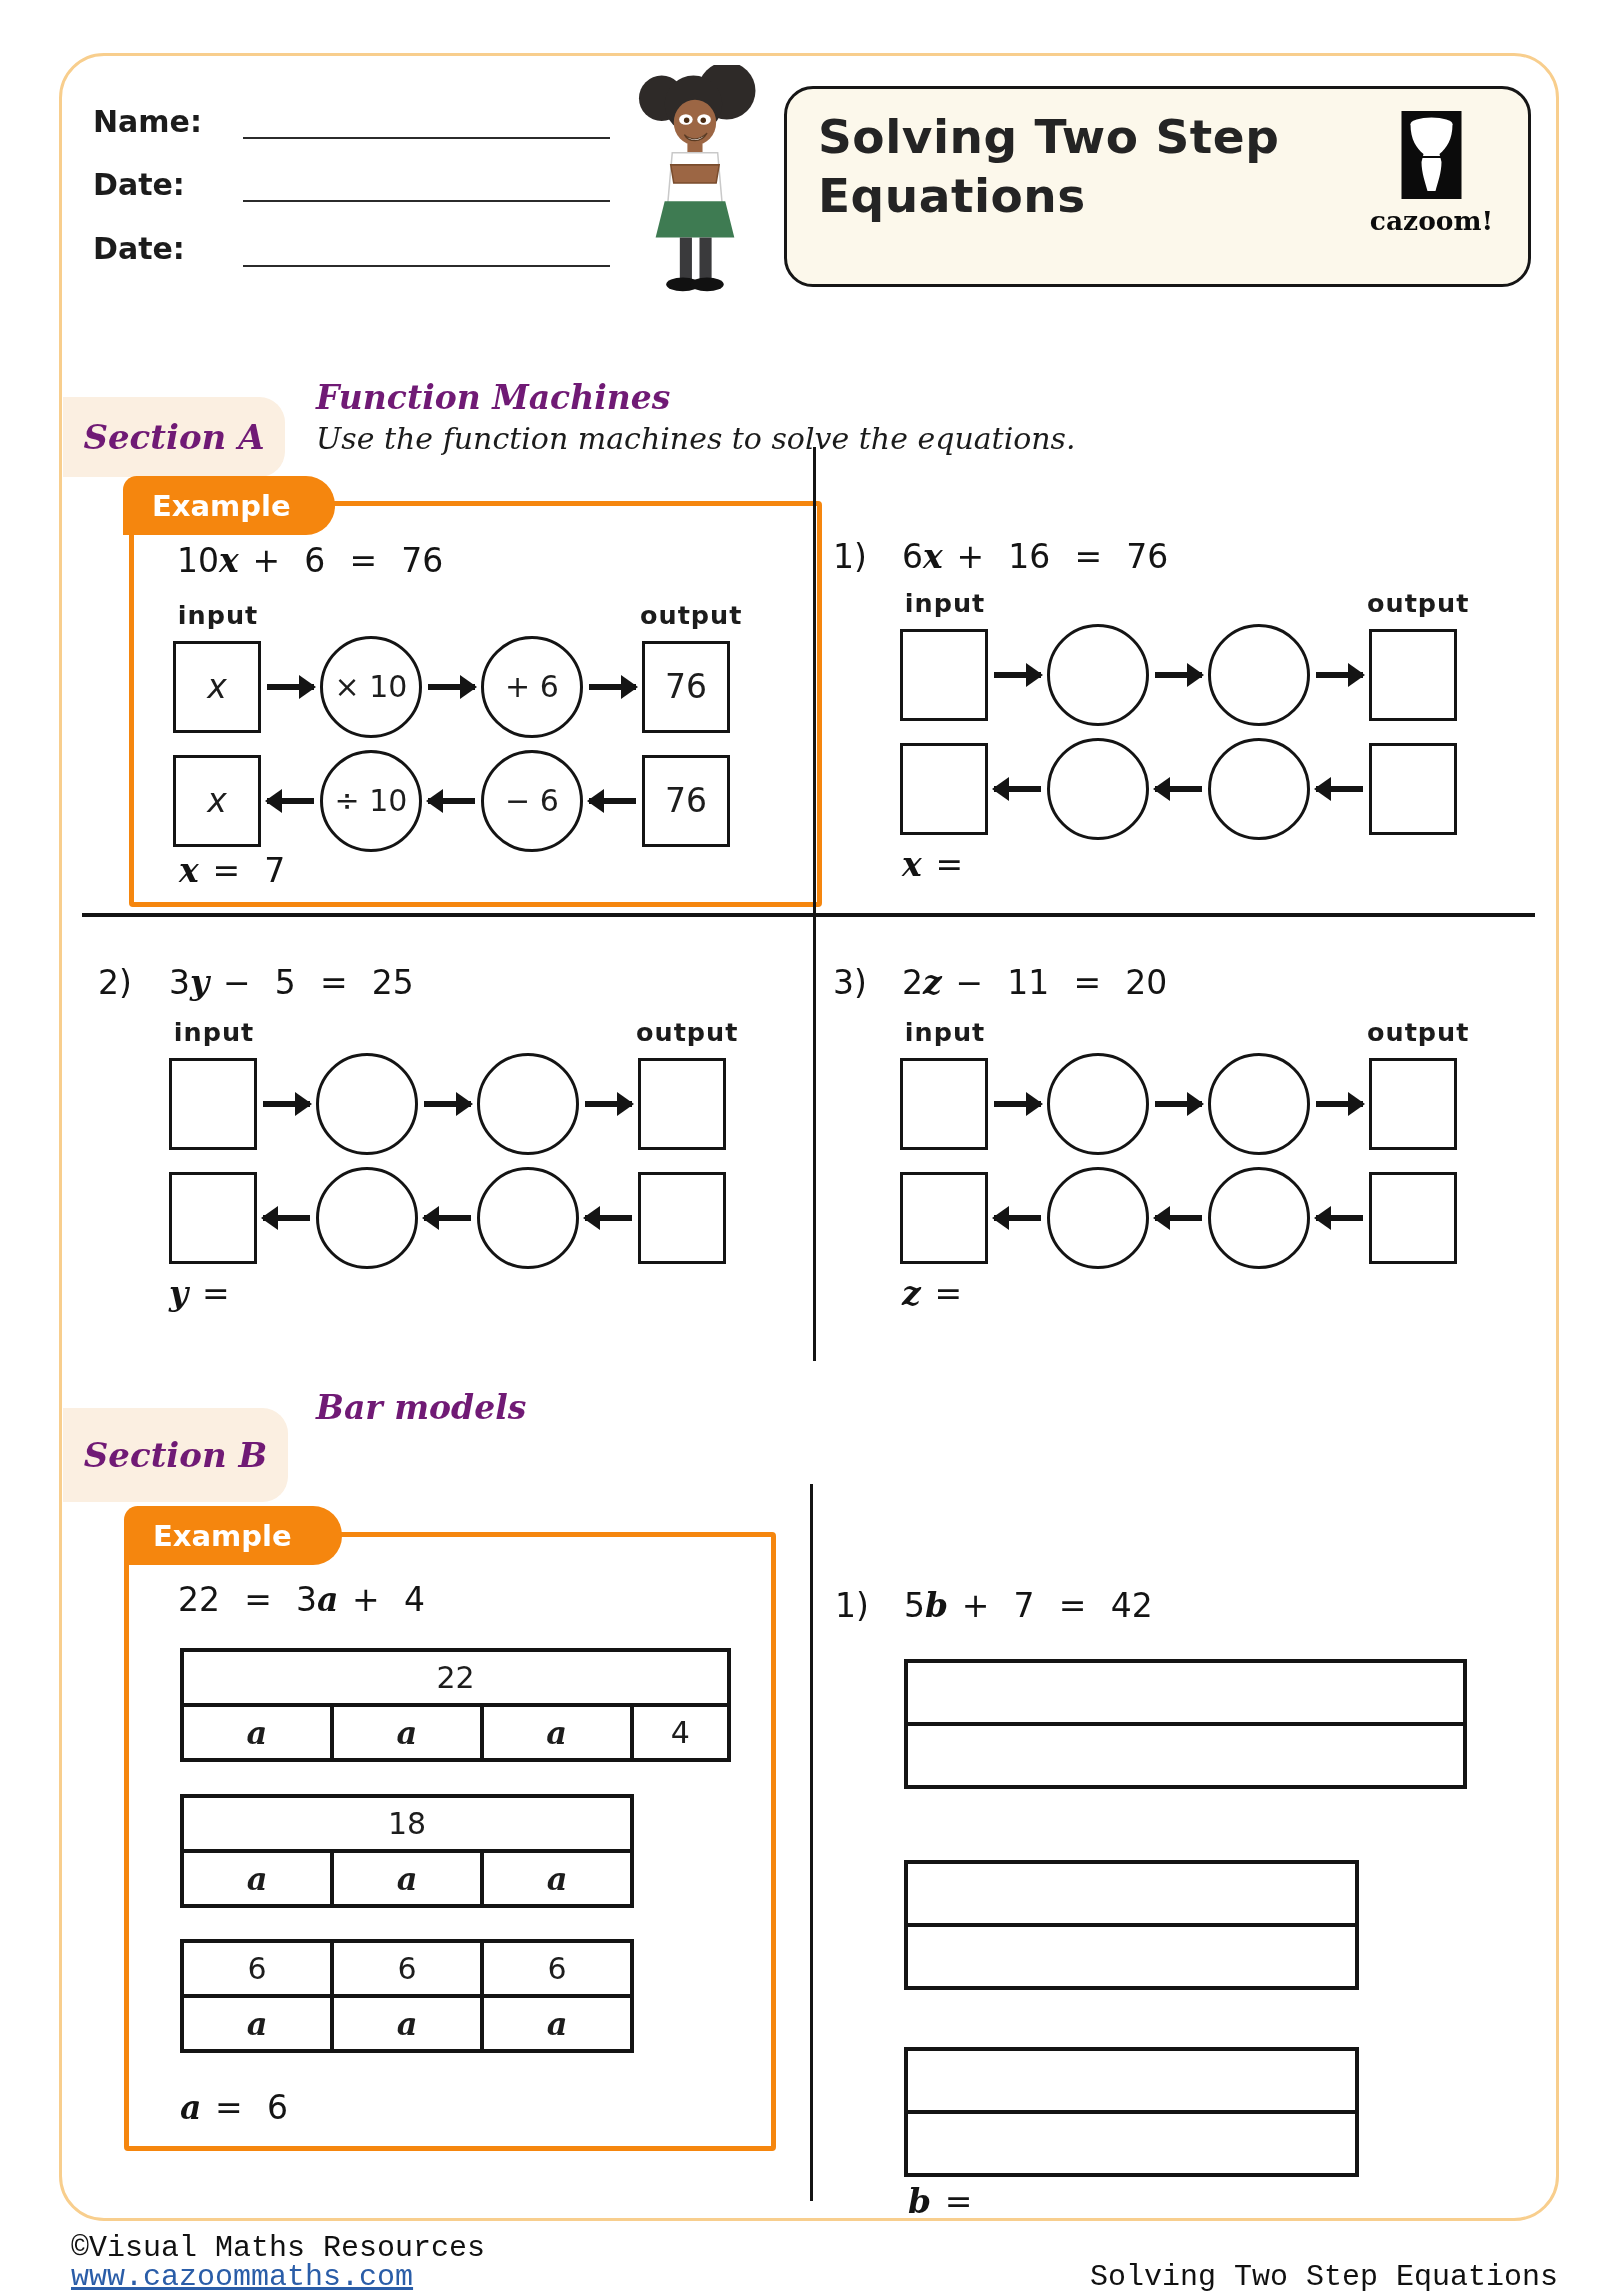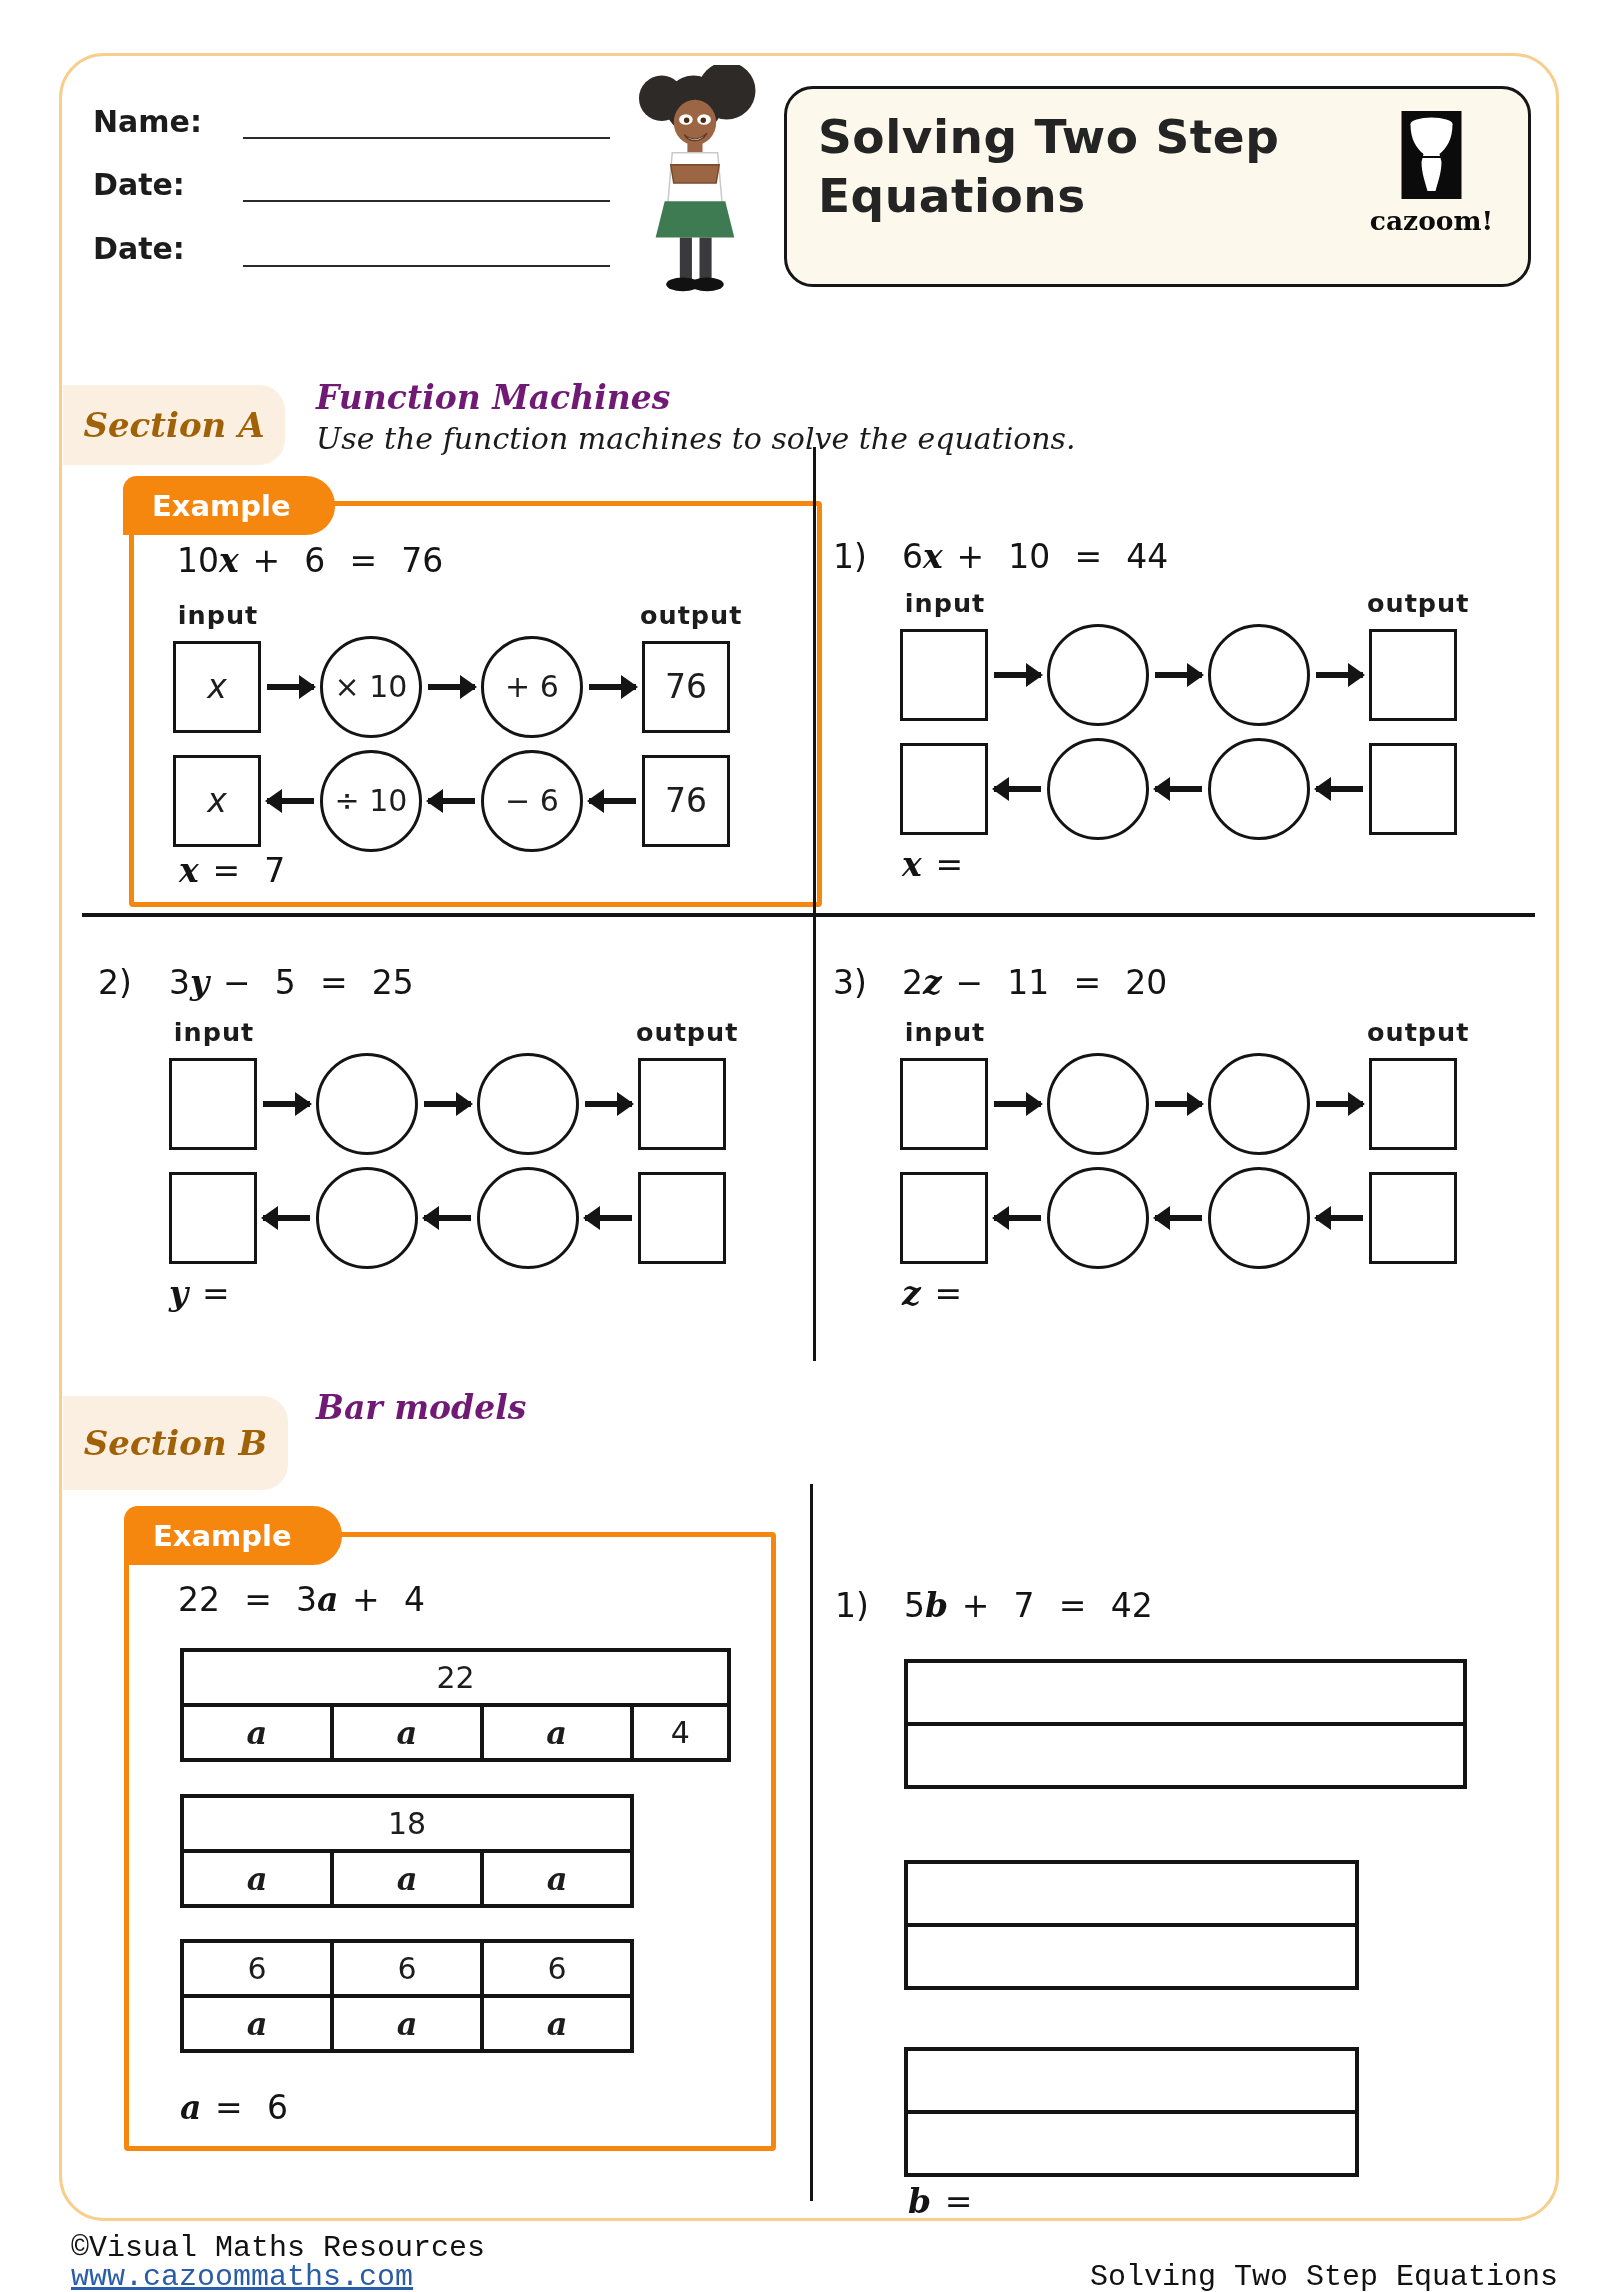--- a/index.html
+++ b/index.html
@@ -21,21 +21,21 @@
   .logo { position:absolute; right:33px; top:21.6px; width:127px; text-align:center; }
   .logo-caption { font-family:"DejaVu Serif", serif; font-weight:bold; font-size:26.5px;
                   color:#0c0c0c; margin-top:2px; }
 
   .intro { position:absolute; left:98px; top:320px; font-family:"DejaVu Serif", serif;
            font-style:italic; font-size:30px; color:#1b1b1b; }
 
   .badge { position:absolute; left:63px; background:#FBEFE1; border-radius:0 25.5px 25.5px 0;
            display:flex; align-items:center; justify-content:center;
            font-family:"DejaVu Serif", serif; font-weight:bold; font-style:italic;
-           font-size:34px; color:#a16207; }
+           font-size:34px; color:#701a75;margin-top:12px; }
   .badge-a { top:385px; width:222px; height:80px; }
   .badge-b { top:1396px; width:225px; height:94px; }
 
   .sec-heading { position:absolute; font-family:"DejaVu Serif", serif; font-weight:bold;
                  font-style:italic; font-size:33px; color:#701a75; }
   .sec-sub { position:absolute; font-family:"DejaVu Serif", serif; font-style:italic;
              font-size:30px; color:#1b1b1b; }
 
   
   .example-box { position:absolute; border:5.9px solid #F5860E; border-radius:3.9px;
@@ -189,21 +189,21 @@
       </div>
     </div>
     <div class="answer" style="left:45px; top:345px;"><i>x</i><span class="post">= 7</span></div>
   </div>
 
   <div class="vdiv" style="left:813px; top:447px; height:914px;"></div>
   <div class="hdiv" style="left:82px; top:913px; width:1453px;"></div>
   <div class="vdiv" style="left:810px; top:1484px; height:717px;"></div>
 
   <span class="pnum" style="left:833px; top:537px;">1)</span>
-  <div class="eq" style="left:902px; top:537px;"><span class="pre">6</span><i>x</i><span class="post">+ 10 = 44</span></div>
+  <div class="eq" style="left:902px; top:537px;"><span class="pre">6</span><i>x</i><span class="post">+ 16 = 76</span></div>
   <div class="machine" style="left:900px; top:588px;">
     <div class="m-labels">
       <span>input</span>
       <span>output</span>
     </div>
     <div class="m-row">
       <div class="sq"></div>
       <div class="arr r"></div>
       <div class="op"></div>
       <div class="arr r"></div>

